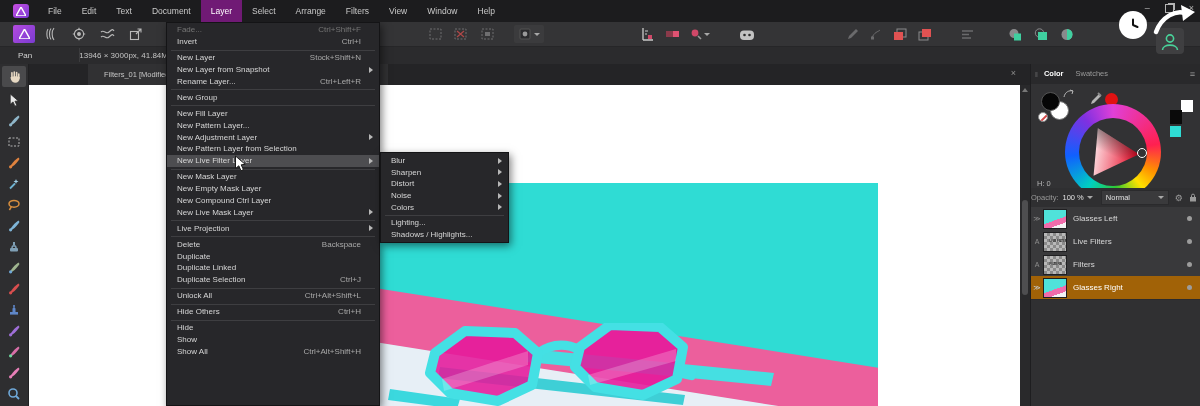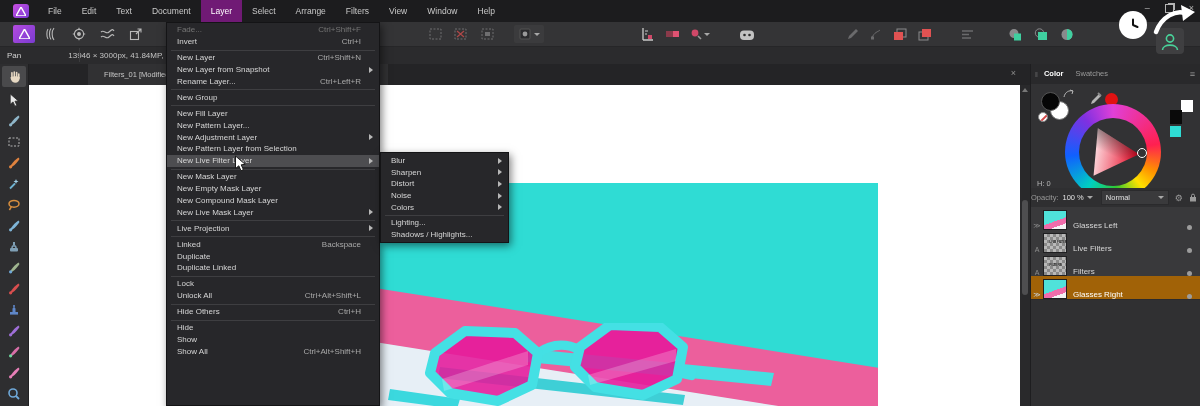--- a/index.html
+++ b/index.html
@@ -62,21 +62,21 @@
   .wheeltri{position:absolute;left:21px;top:21px;width:54px;height:54px;
     clip-path:polygon(22% 6%,98% 54%,14% 94%);
     background:linear-gradient(205deg,rgba(0,0,0,.85),rgba(0,0,0,0) 55%),linear-gradient(100deg,#ffffff 8%,#e8001e 92%)}
   .selring{position:absolute;width:8px;height:8px;border:1.5px solid #fff;border-radius:50%;box-shadow:0 0 1px #000}
   .hsl{position:absolute;font-size:7.5px;color:#b5b5b5}
   .hexbox{position:absolute;width:40px;height:13px;background:#242426;border:1px solid #1a1a1c;color:#e8e8e8;font-size:7.5px;
           display:flex;align-items:center;justify-content:center}
   .optrack{position:absolute;width:104px;height:4px;border-radius:2px;background:linear-gradient(to right,#161616,#9a9a9a)}
   .opknob{position:absolute;width:8px;height:8px;border:1.5px solid #d5d5d5;border-radius:50%}
   .oprow2{position:absolute;left:0;top:124px;width:170px;height:19px;background:#2f2f31;display:flex;align-items:center;font-size:7.5px;color:#9a9a9a}
-  .lrow{position:absolute;left:0;width:170px;height:23px;background:#39393b;border-bottom:1px solid #2b2b2d;display:flex;align-items:flex-end}
+  .lrow{position:absolute;left:0;width:170px;height:23px;background:#39393b;border-bottom:1px solid #2b2b2d;display:flex;align-items:center}
   .lrow.sel{background:#a16207}
   .lbadge{width:12px;text-align:center;color:#8d8d8d;font-size:7px}
   .lthumb{width:22px;height:18px;border:1px solid #1f1f21;margin-right:6px;position:relative;overflow:hidden;
           background:repeating-conic-gradient(#8a8a8a 0 25%,#b9b9b9 0 50%) 0 0/6px 6px}
   .lthumb.img{background:linear-gradient(160deg,#4fe2da 0 55%,#ef6cab 55% 78%,#f3f3f5 78%)}
   .lthumbtxt{position:absolute;left:0;top:5px;width:22px;text-align:center;font-size:6px;transform:scale(.5);transform-origin:center;color:#222;font-weight:bold;white-space:nowrap}
   .lname{font-size:8px;color:#d8d8d8;flex:1}
   .lrow.sel .lname{color:#fff}
   .ldot{width:5px;height:5px;border-radius:50%;background:#9c9c9c;margin-right:9px}
 
@@ -261,21 +261,21 @@
     </div>
     <div class="tbtn plain" style="left:1056px">
       <svg width="14" height="13">
           <circle cx="7" cy="6.5" r="5.5" fill="#8a8a8c"></circle>
           <path d="M7 1 A5.5 5.5 0 0 1 7 12 Z" fill="#3fcf9f"></path>
         </svg>
     </div>
   </div>
 
   <div class="statusbar">
-    <span style="margin-left:7px;color:#d2d2d2">Pan</span>
+    <span style="margin-left:18px;color:#d2d2d2">Pan</span>
     <span class="statusdiv"></span>
     <span style="margin-left:47px;white-space:nowrap">13946 × 3000px, 41.84MP, RGBA/8 - sRGB</span>
   </div>
 
   <div class="tabbar">
     <div class="doctab">
       <span>Filters_01 [Modified] (32.8%)</span>
     </div>
     <div class="tabclose">×</div>
   </div>
@@ -521,21 +521,21 @@
         <span>Fade...</span>
         <span class="ms">Ctrl+Shift+F</span>
       </div>
     <div class="mi">
         <span>Invert</span>
         <span class="ms">Ctrl+I</span>
       </div>
     <div class="msep"></div>
     <div class="mi">
         <span>New Layer</span>
-        <span class="ms">Ctrl+Shift+N</span>
+        <span class="ms">Stock+Shift+N</span>
       </div>
     <div class="mi sub">
         <span>New Layer from Snapshot</span>
       </div>
     <div class="mi">
         <span>Rename Layer...</span>
         <span class="ms">Ctrl+Left+R</span>
       </div>
     <div class="msep"></div>
     <div class="mi">
@@ -558,44 +558,45 @@
         <span>New Live Filter Layer</span>
       </div>
     <div class="msep"></div>
     <div class="mi">
         <span>New Mask Layer</span>
       </div>
     <div class="mi">
         <span>New Empty Mask Layer</span>
       </div>
     <div class="mi">
-        <span>New Compound Mask Layer</span>
+        <span>New Compound Ctrl Layer</span>
       </div>
     <div class="mi sub">
         <span>New Live Mask Layer</span>
       </div>
     <div class="msep"></div>
     <div class="mi sub">
         <span>Live Projection</span>
       </div>
     <div class="msep"></div>
     <div class="mi">
-        <span>Linked</span>
+        <span>Delete</span>
         <span class="ms">Backspace</span>
       </div>
     <div class="mi">
         <span>Duplicate</span>
       </div>
     <div class="mi">
         <span>Duplicate Linked</span>
       </div>
-    <div class="msep"></div>
-    <div class="mi">
-        <span>Lock</span>
-      </div>
+    <div class="mi">
+        <span>Duplicate Selection</span>
+        <span class="ms">Ctrl+J</span>
+      </div>
+    <div class="msep"></div>
     <div class="mi">
         <span>Unlock All</span>
         <span class="ms">Ctrl+Alt+Shift+L</span>
       </div>
     <div class="msep"></div>
     <div class="mi">
         <span>Hide Others</span>
         <span class="ms">Ctrl+H</span>
       </div>
     <div class="msep"></div>

